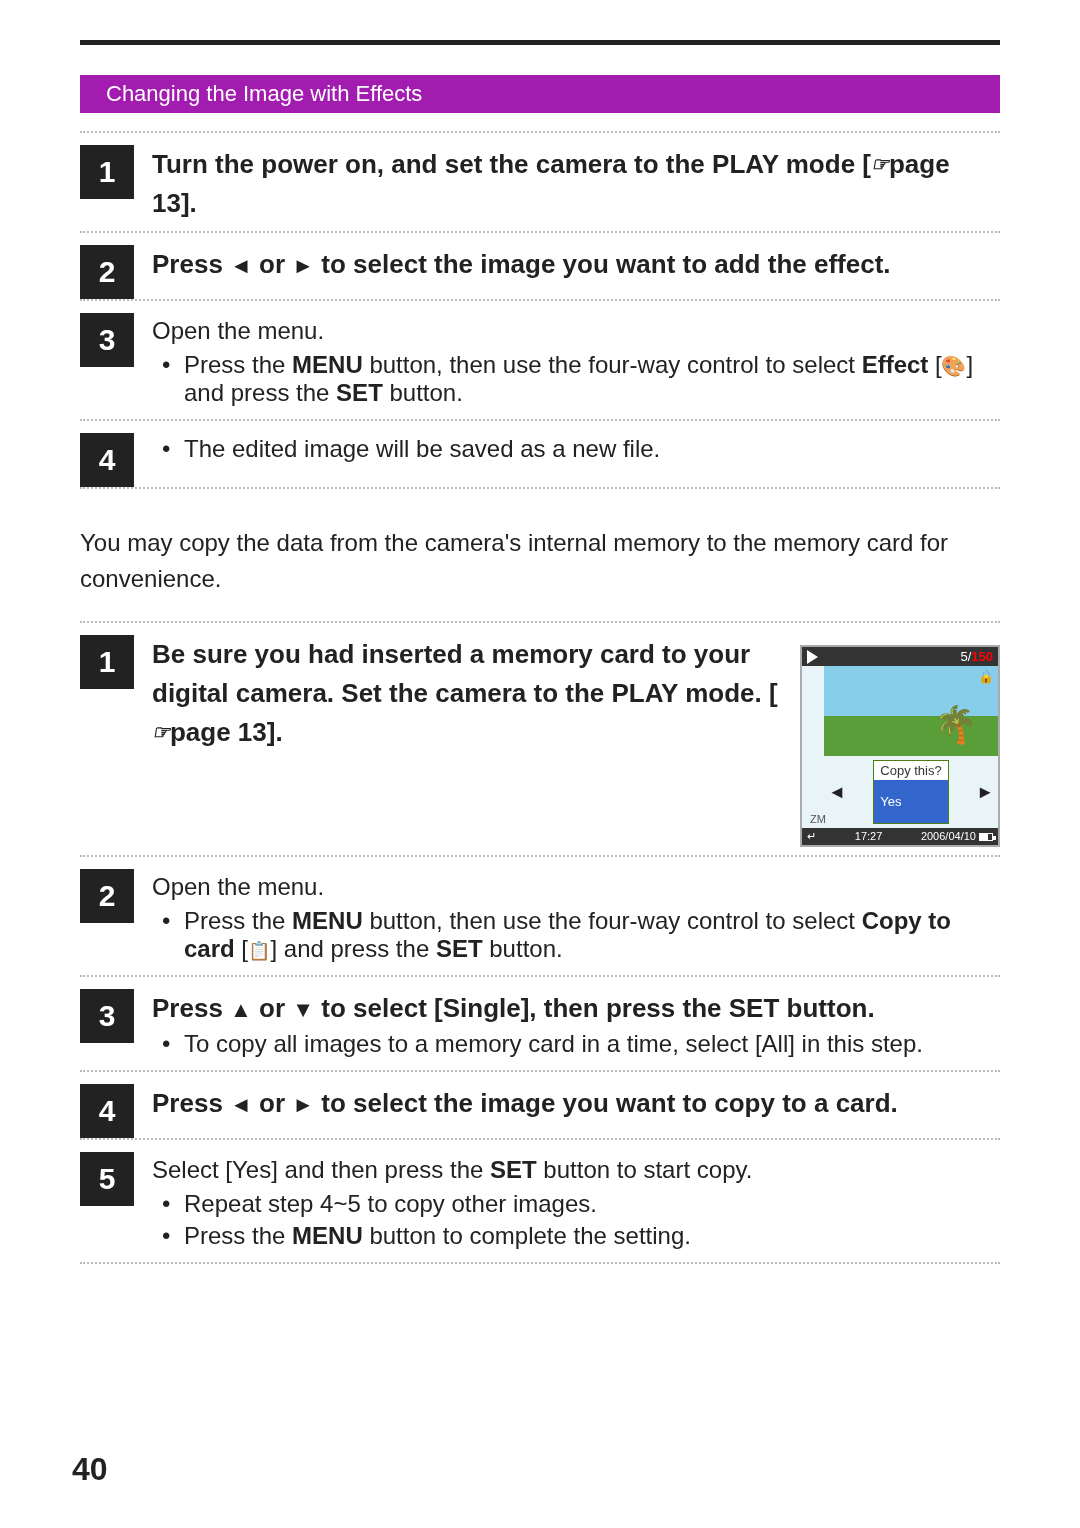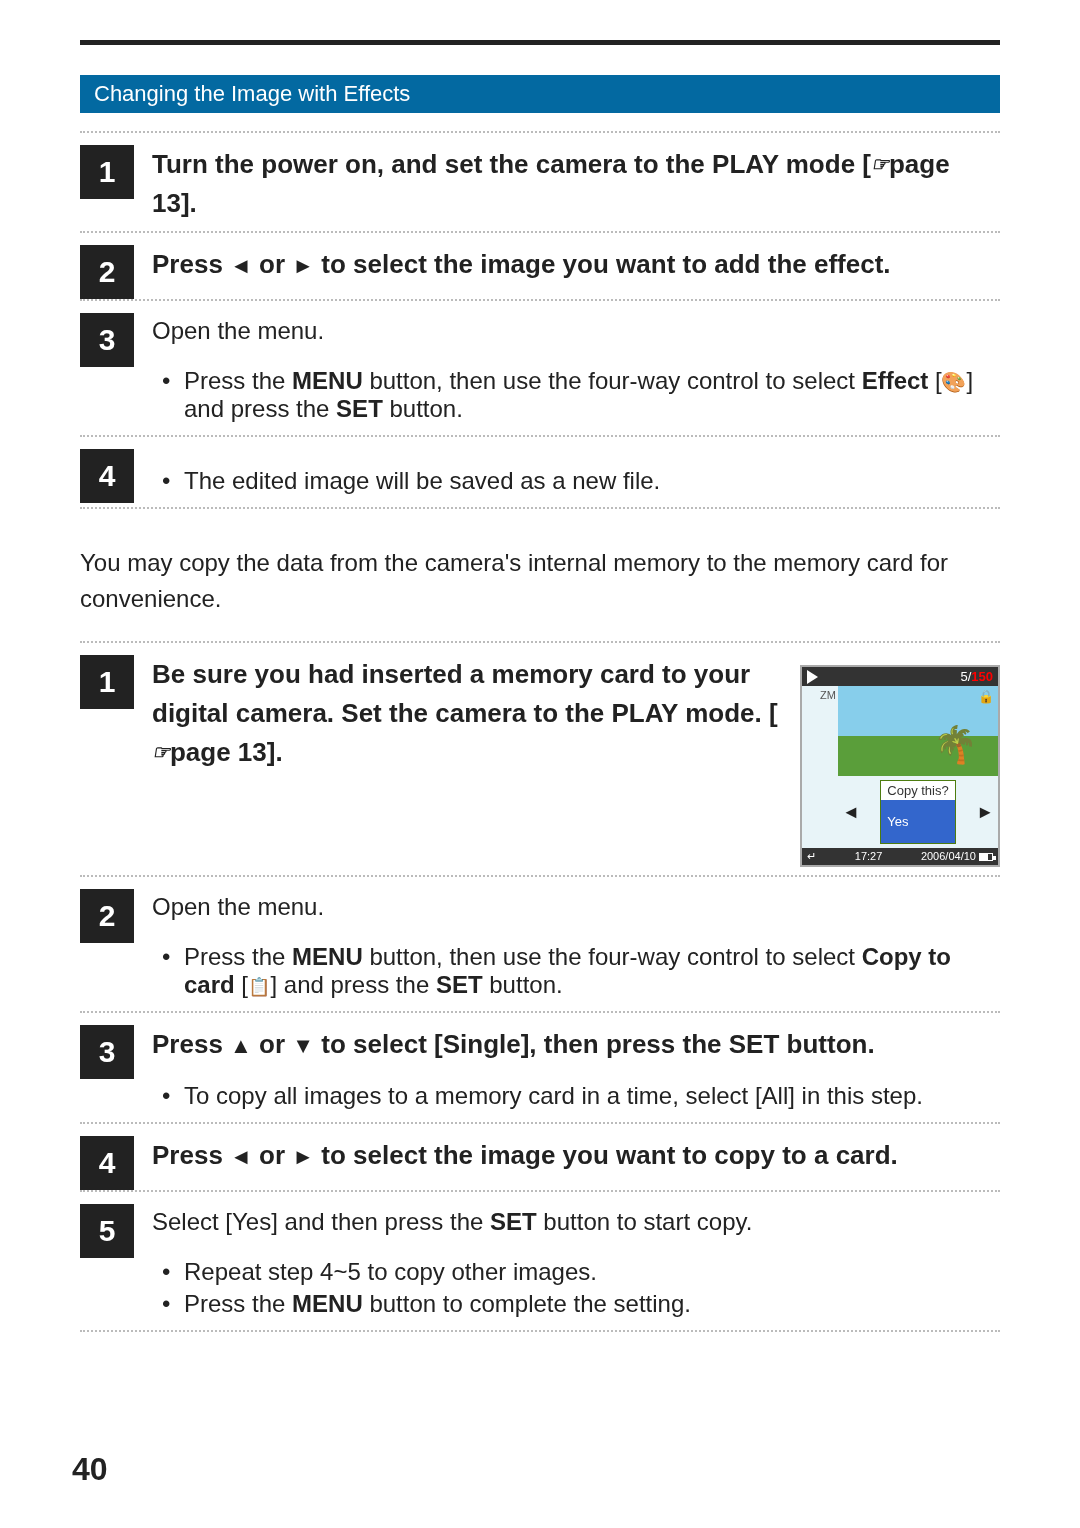--- a/index.html
+++ b/index.html
@@ -15,24 +15,24 @@
     }
 
     .top-line {
       width: 100%;
       height: 5px;
       background: #222;
       margin-bottom: 30px;
     }
 
     .section-header {
-      background: #0369a1;
+      background: #a21caf;
       color: #fff;
       font-size: 22px;
-      padding: 6px 14px;
+      padding: 6px 26px;
       margin-bottom: 18px;
       display: inline-block;
       width: 100%;
     }
 
     .step-row {
       display: flex;
       align-items: flex-start;
       margin-bottom: 0;
       position: relative;
@@ -67,21 +67,21 @@
     .step-wrapper {
       margin-bottom: 0;
     }
 
     .step-wrapper .dotted-line {
       margin-bottom: 2px;
     }
 
     .bullet-list {
       list-style: none;
-      margin-top: 18px;
+      margin-top: 2px;
       margin-left: 10px;
     }
     .bullet-list li {
       position: relative;
       padding-left: 22px;
       margin-bottom: 4px;
       font-size: 24px;
     }
     .bullet-list li::before {
       content: "•";
@@ -334,21 +334,21 @@
         <div class="camera-screen">
 
           <div class="camera-screen-header">
             <span class="play-icon"></span>
             <span>
               5/<span class="counter-highlight">150</span>
             </span>
           </div>
 
           <div style="display:flex; align-items:stretch;">
-            <div style="width:22px; display:flex; flex-direction:column; justify-content:flex-start; padding:3px 18px; font-size:12px; color:#555;">
+            <div style="width:22px; display:flex; flex-direction:column; justify-content:flex-end; padding:3px 8px; font-size:12px; color:#555;">
               <span style="font-size:11px;">ZM</span>
             </div>
             <div style="flex:1; position:relative;">
 
               <div class="camera-image-area">
                 <div style="position:absolute; top:0; left:0; right:0; height:55%; background:#87ceeb;"></div>
                 <div style="position:absolute; bottom:0; left:0; right:0; height:45%; background:#5a9e3a;"></div>
                 <span class="palm-tree">🌴</span>
                 <div style="position:absolute; top:3px; right:3px; font-size:13px; color:#555;">🔒</div>
               </div>

